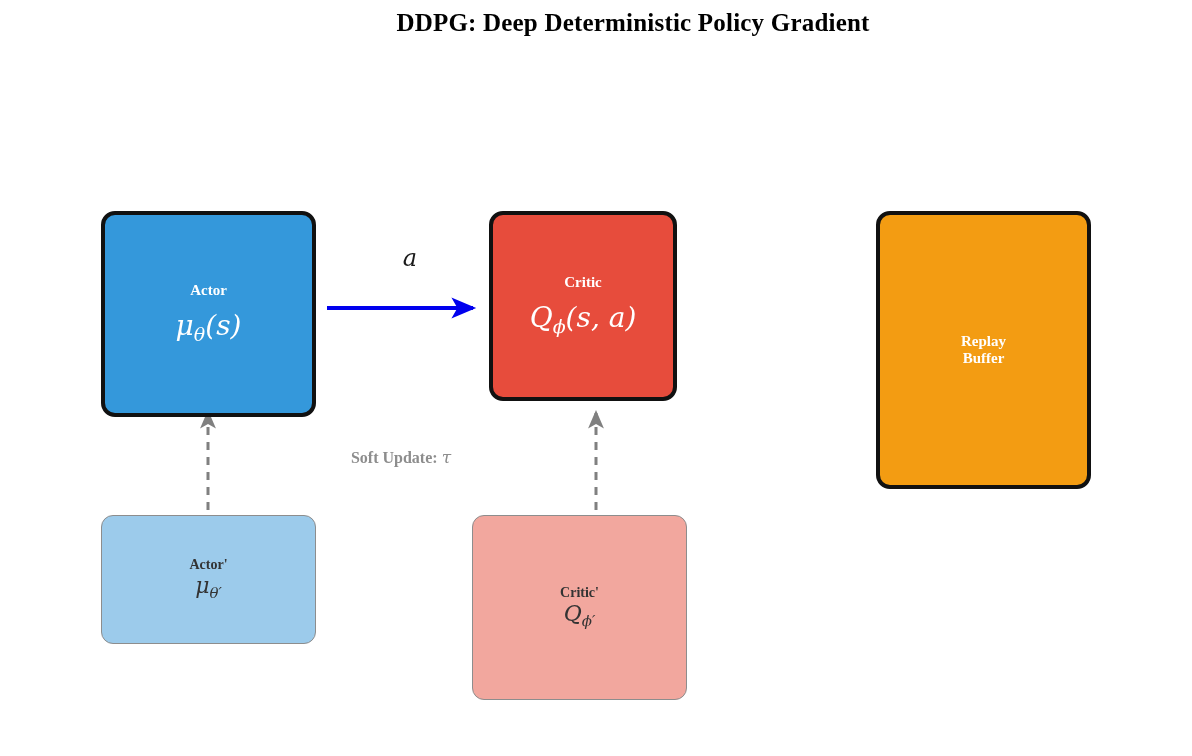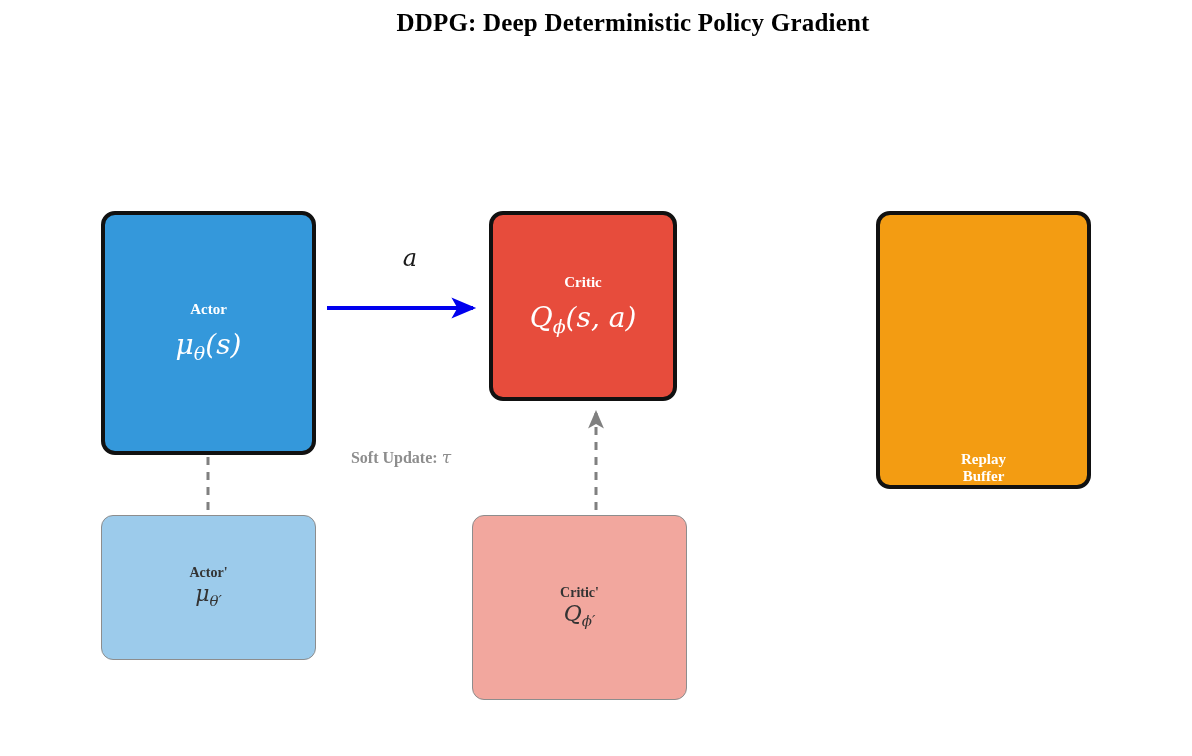--- a/index.html
+++ b/index.html
@@ -74,24 +74,24 @@
   }
 
   
   .node.main .node-label { font-size: 15px; }
   .node.main .node-math  { font-size: 28px; margin-top: 11px; text-align: center; }
   
   .node.target .node-label { font-size: 14px; }
   .node.target .node-math  { font-size: 22px; margin-top: 1px; }
 
   
-  #node-actor        { left: 101px; top: 211px; width: 215px; height: 244px; }
+  #node-actor        { left: 101px; top: 211px; width: 215px; height: 206px; }
   #node-critic       { left: 489px; top: 211px; width: 188px; height: 190px; }
   #node-replay       { left: 876px; top: 211px; width: 215px; height: 278px; }
-  #node-actor-target { left: 101px; top: 515px; width: 215px; height: 145px; }
+  #node-actor-target { left: 101px; top: 515px; width: 215px; height: 129px; }
   #node-critic-target{ left: 472px; top: 515px; width: 215px; height: 185px; }
 
   #node-replay .node-label { font-size: 15px; }
 
   
   .edge-label {
     position: absolute;
     font-family: "DejaVu Serif", "Liberation Serif", serif;
     white-space: nowrap;
   }
@@ -150,21 +150,21 @@
   </div>
 </div>
 
 <div id="node-critic" class="node main" style="background: rgb(231, 76, 60); color: rgb(255, 255, 255); border-color: rgb(17, 17, 17);">
   <div class="node-label">Critic</div>
   <div class="node-math">
     <span>Q</span><span class="sub">ϕ</span><span>(s, a)</span>
   </div>
 </div>
 
-<div id="node-replay" class="node main" style="background: rgb(243, 156, 18); color: rgb(255, 255, 255); border-color: rgb(17, 17, 17); justify-content: flex-end;">
+<div id="node-replay" class="node main" style="background: rgb(243, 156, 18); color: rgb(255, 255, 255); border-color: rgb(17, 17, 17);">
   <div class="node-label">Replay
 Buffer</div>
 </div>
 
 <div id="node-actor-target" class="node target" style="background: rgb(156, 203, 235); color: rgb(51, 51, 51); border-color: rgb(141, 141, 141);">
   <div class="node-label">Actor'</div>
   <div class="node-math">
     <span>μ</span><span class="sub">θ′</span>
   </div>
 </div>

